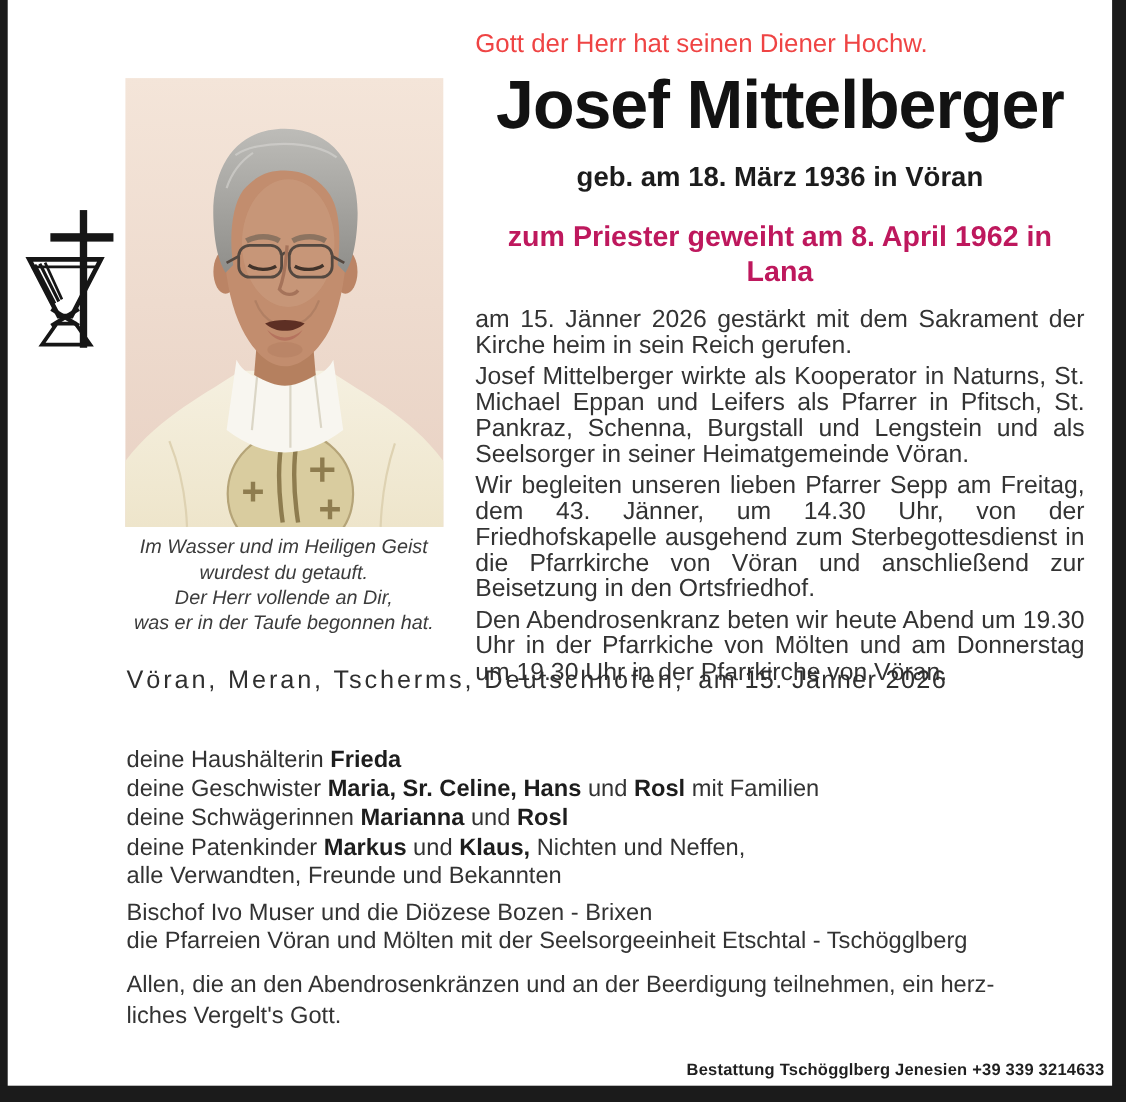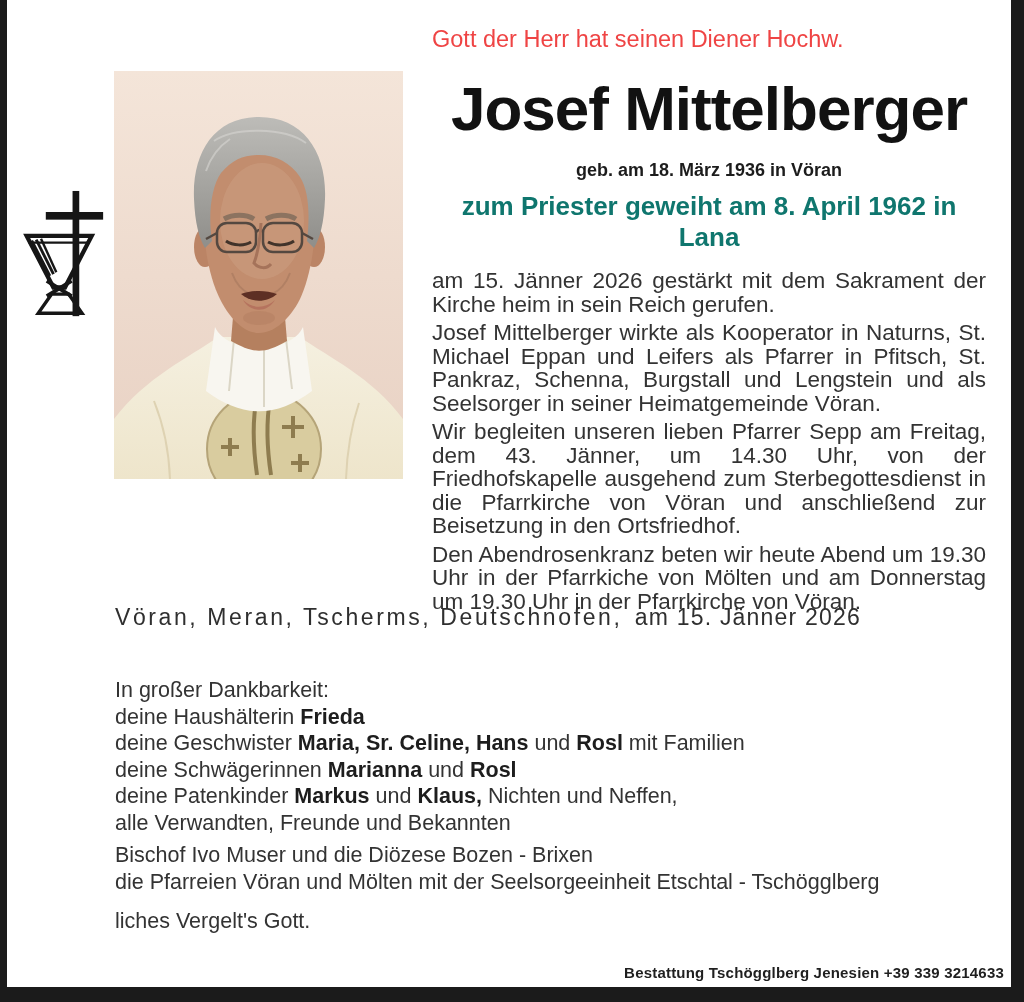--- a/index.html
+++ b/index.html
@@ -18,23 +18,23 @@
   .symbol{position:absolute;left:20px;top:188px;width:86px;height:134px;}
   .symbol svg{display:block;width:100%;height:100%;}
 
   .caption{
     position:absolute;left:94px;top:486px;width:328px;text-align:center;
     font-style:italic;font-size:18px;line-height:23px;color:#3c3c3c;font-weight:500;
   }
 
   .col{position:absolute;left:432px;top:0;width:554px;}
   .intro{margin-top:26px;font-size:23.5px;color:#ef4444;}
-  .name{margin-top:20px;font-size:62px;font-weight:bold;text-align:center;color:#121212;letter-spacing:-1px;white-space:nowrap;}
-  .birth{margin-top:16px;font-size:18px;font-weight:bold;text-align:center;color:#1c1c1c;}
-  .ord{margin-top:10px;font-size:26px;font-weight:bold;text-align:center;color:#0f766e;}
+  .name{margin-top:7px;font-size:62px;font-weight:bold;text-align:center;color:#121212;letter-spacing:-1px;white-space:nowrap;}
+  .birth{margin-top:16px;font-size:25px;font-weight:bold;text-align:center;color:#1c1c1c;}
+  .ord{margin-top:24px;font-size:26px;font-weight:bold;text-align:center;color:#be185d;}
   .paras{margin-top:16px;}
   .para{font-size:22.5px;line-height:23.5px;text-align:justify;color:#333;margin:0 0 5px 0;}
 
   .dateline{position:absolute;left:115px;top:604px;font-size:23px;color:#2f2f2f;white-space:nowrap;}
   .dateline .places{letter-spacing:2.6px;}
   .dateline .date{letter-spacing:1.2px;margin-left:6px;}
 
   .gratitude{position:absolute;left:115px;top:677px;width:880px;font-size:21.5px;line-height:26.5px;color:#333;}
   .gratitude .heading{}
   .gratitude .institutions{margin-top:6px;}
@@ -134,52 +134,58 @@
       <path d="M147,152 C146,168 144,182 140,192 C145,198 153,198 157,193" stroke="#a5735a" stroke-width="3" fill="none"></path>
 
       <path d="M118,202 C122,213 129,220 136,223 M176,202 C172,213 165,220 158,223" stroke="#aa7a60" stroke-width="2" fill="none" opacity="0.7"></path>
 
       <path d="M127,223 C138,219 152,219 163,223 C153,232 137,232 127,223 Z" fill="#5d2f24"></path>
       <path d="M129,229 C139,238 151,238 161,229 C153,242 137,242 129,229 Z" fill="#b4705c" opacity="0.9"></path>
       <ellipse cx="145" cy="247" rx="16" ry="7" fill="#b07a5c" opacity="0.4"></ellipse>
     </svg>
   </div>
 
+  <div class="caption">
+      <div class="caption-line">Im Wasser und im Heiligen Geist</div>
+      <div class="caption-line">wurdest du getauft.</div>
+      <div class="caption-line">Der Herr vollende an Dir,</div>
+      <div class="caption-line">was er in der Taufe begonnen hat.</div>
+    </div>
 
   <div class="col">
     <div class="intro">Gott der Herr hat seinen Diener Hochw.</div>
     <div class="name">Josef Mittelberger</div>
     <div class="birth">geb. am 18. März 1936 in Vöran</div>
     <div class="ord">zum Priester geweiht am 8. April 1962 in Lana</div>
     <div class="paras">
         <div class="para">am 15. Jänner 2026 gestärkt mit dem Sakrament der Kirche heim in sein Reich gerufen.</div>
         <div class="para">Josef Mittelberger wirkte als Kooperator in Naturns, St. Michael Eppan und Leifers als Pfarrer in Pfitsch, St. Pankraz, Schenna, Burgstall und Lengstein und als Seelsorger in seiner Heimatgemeinde Vöran.</div>
         <div class="para">Wir begleiten unseren lieben Pfarrer Sepp am Freitag, dem 43. Jänner, um 14.30 Uhr, von der Friedhofskapelle ausgehend zum Sterbegottesdienst in die Pfarrkirche von Vöran und anschließend zur Beisetzung in den Ortsfriedhof.</div>
         <div class="para">Den Abendrosenkranz beten wir heute Abend um 19.30 Uhr in der Pfarrkiche von Mölten und am Donnerstag um 19.30 Uhr in der Pfarrkirche von Vöran.</div>
       </div>
   </div>
 
   <div class="dateline">
     <span class="places">Vöran, Meran, Tscherms, Deutschnofen,</span>
     <span class="date">am 15. Jänner 2026</span>
   </div>
 
   <div class="gratitude">
-    <div class="heading">In großer Dankbarkeit:</div>
     <div class="mourners">
         <div class="mourner-line"><span>deine Haushälterin </span><span class="b">Frieda</span></div>
         <div class="mourner-line"><span>deine Geschwister </span><span class="b">Maria, Sr. Celine, Hans</span><span> und </span><span class="b">Rosl</span><span> mit Familien</span></div>
         <div class="mourner-line"><span>deine Schwägerinnen </span><span class="b">Marianna</span><span> und </span><span class="b">Rosl</span></div>
         <div class="mourner-line"><span>deine Patenkinder </span><span class="b">Markus</span><span> und </span><span class="b">Klaus,</span><span> Nichten und Neffen,</span></div>
         <div class="mourner-line"><span>alle Verwandten, Freunde und Bekannten</span></div>
       </div>
     <div class="institutions">
         <div class="institution-line">Bischof Ivo Muser und die Diözese Bozen - Brixen</div>
         <div class="institution-line">die Pfarreien Vöran und Mölten mit der Seelsorgeeinheit Etschtal - Tschögglberg</div>
       </div>
     <div class="closing">
+        <div class="closing-line">Allen, die an den Abendrosenkränzen und an der Beerdigung teilnehmen, ein herz-</div>
         <div class="closing-line">liches Vergelt's Gott.</div>
       </div>
   </div>
 
   <div class="footer">Bestattung Tschögglberg Jenesien +39 339 3214633</div>
 
 </div>
 
 </body></html>

